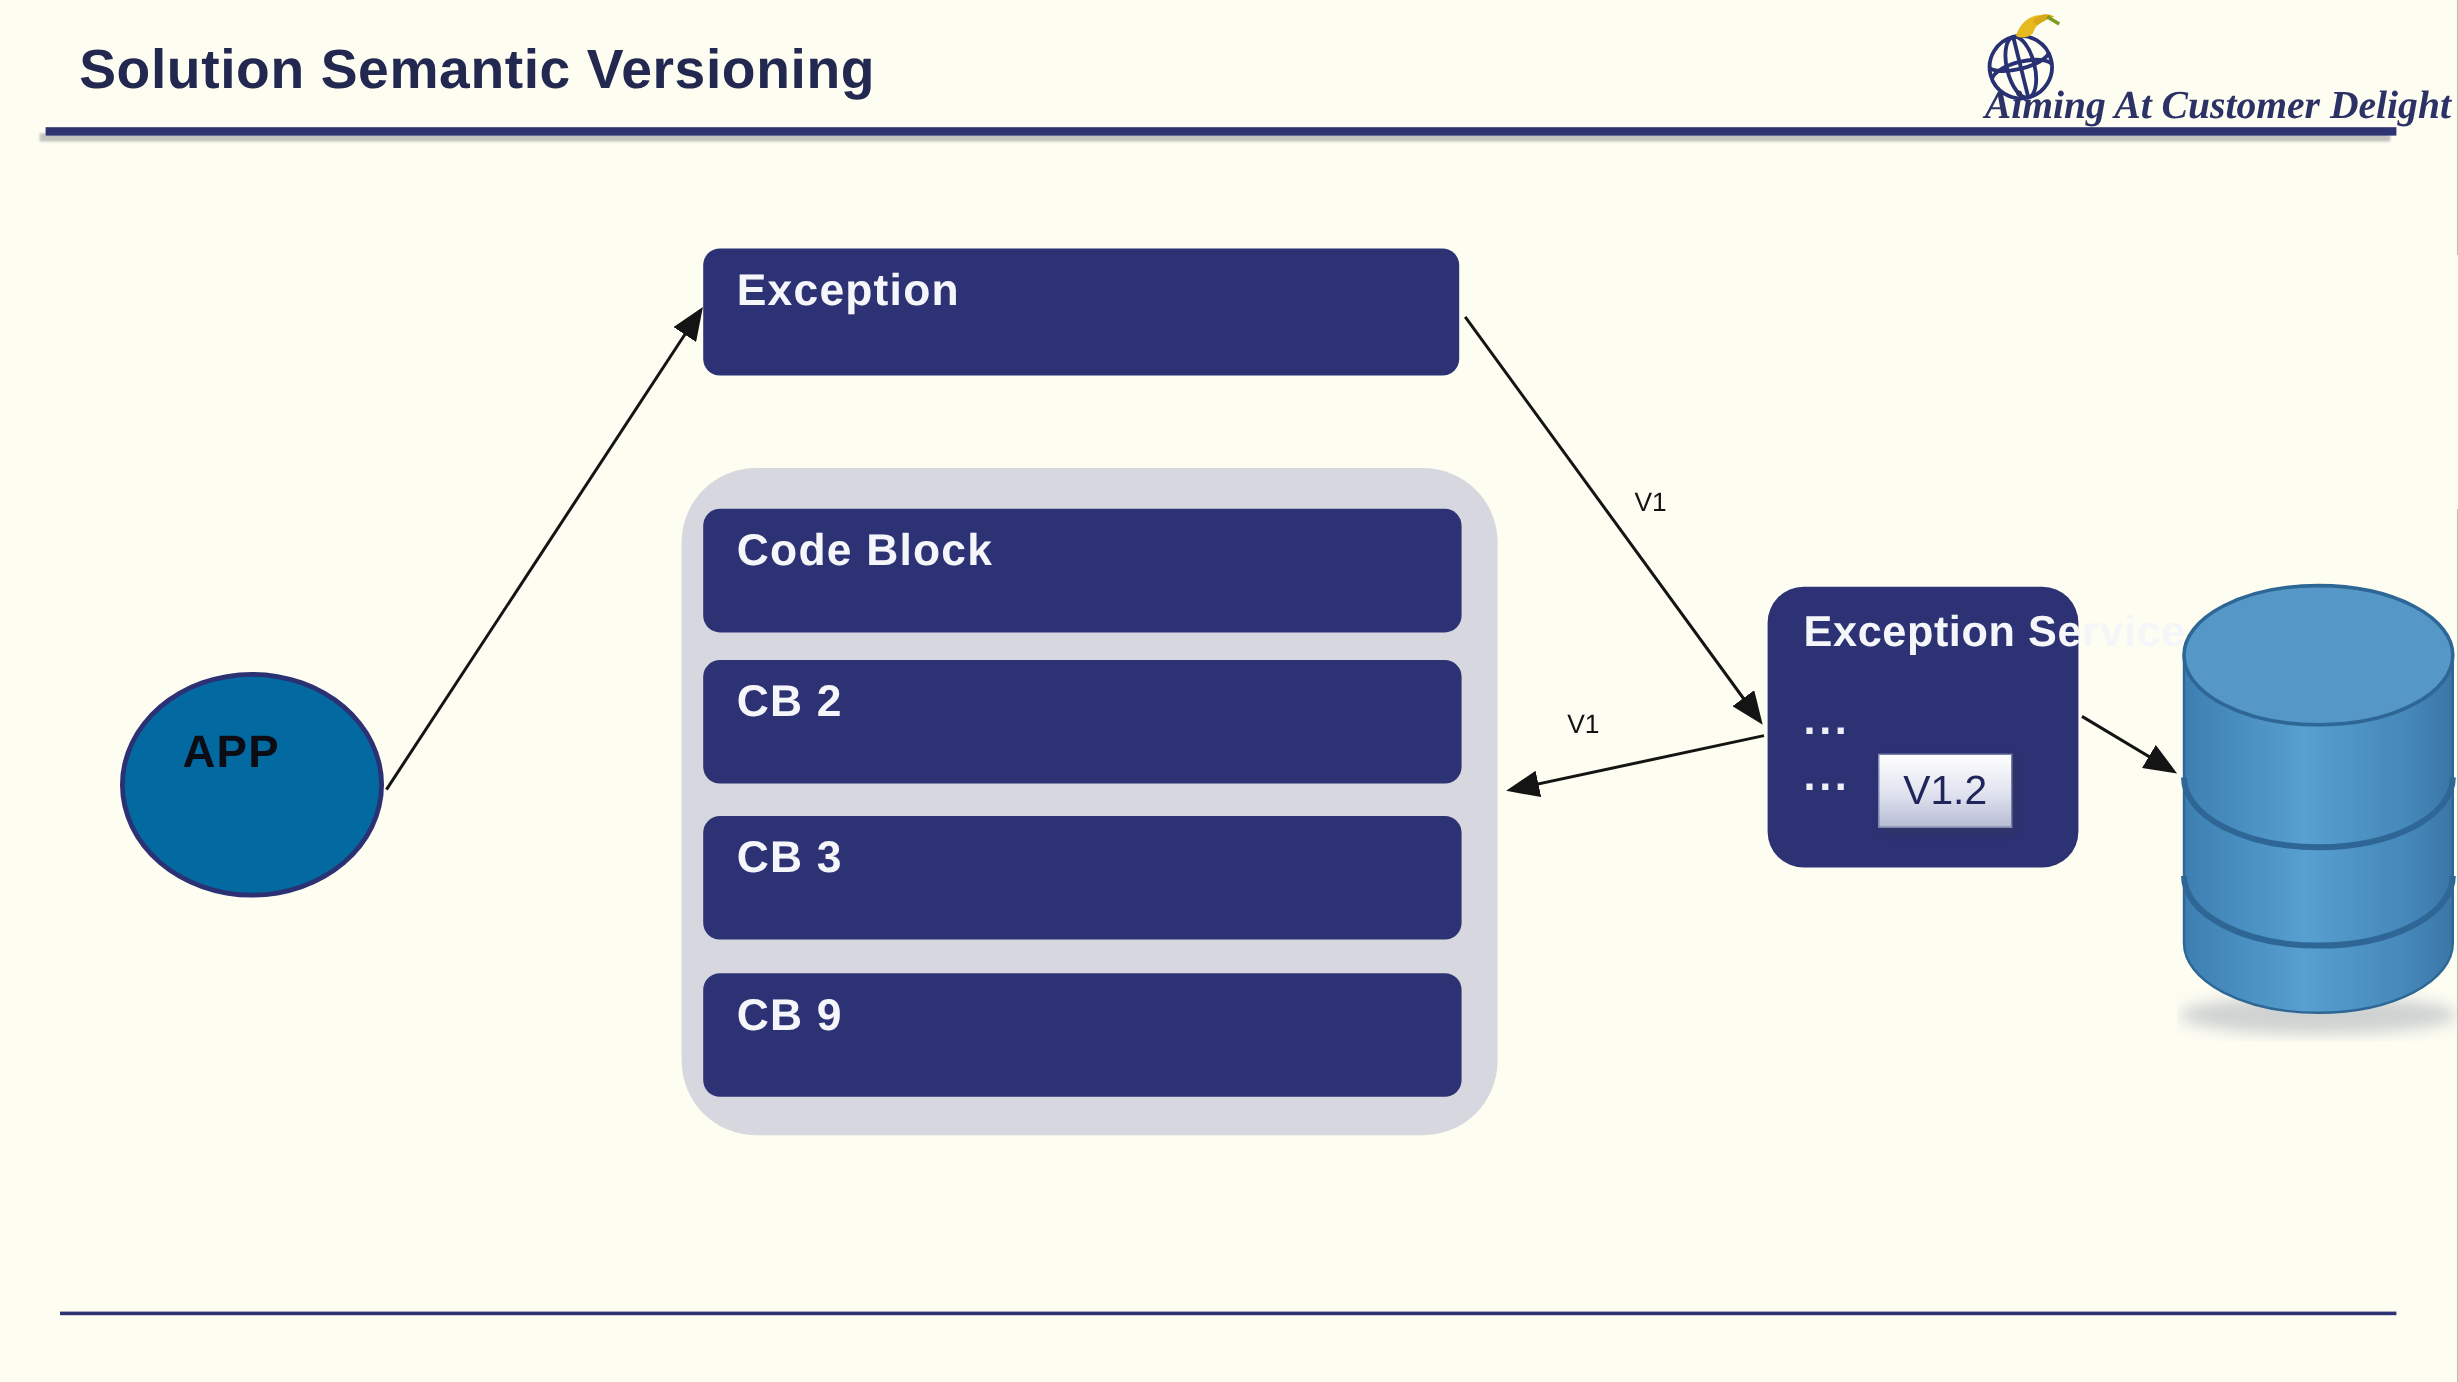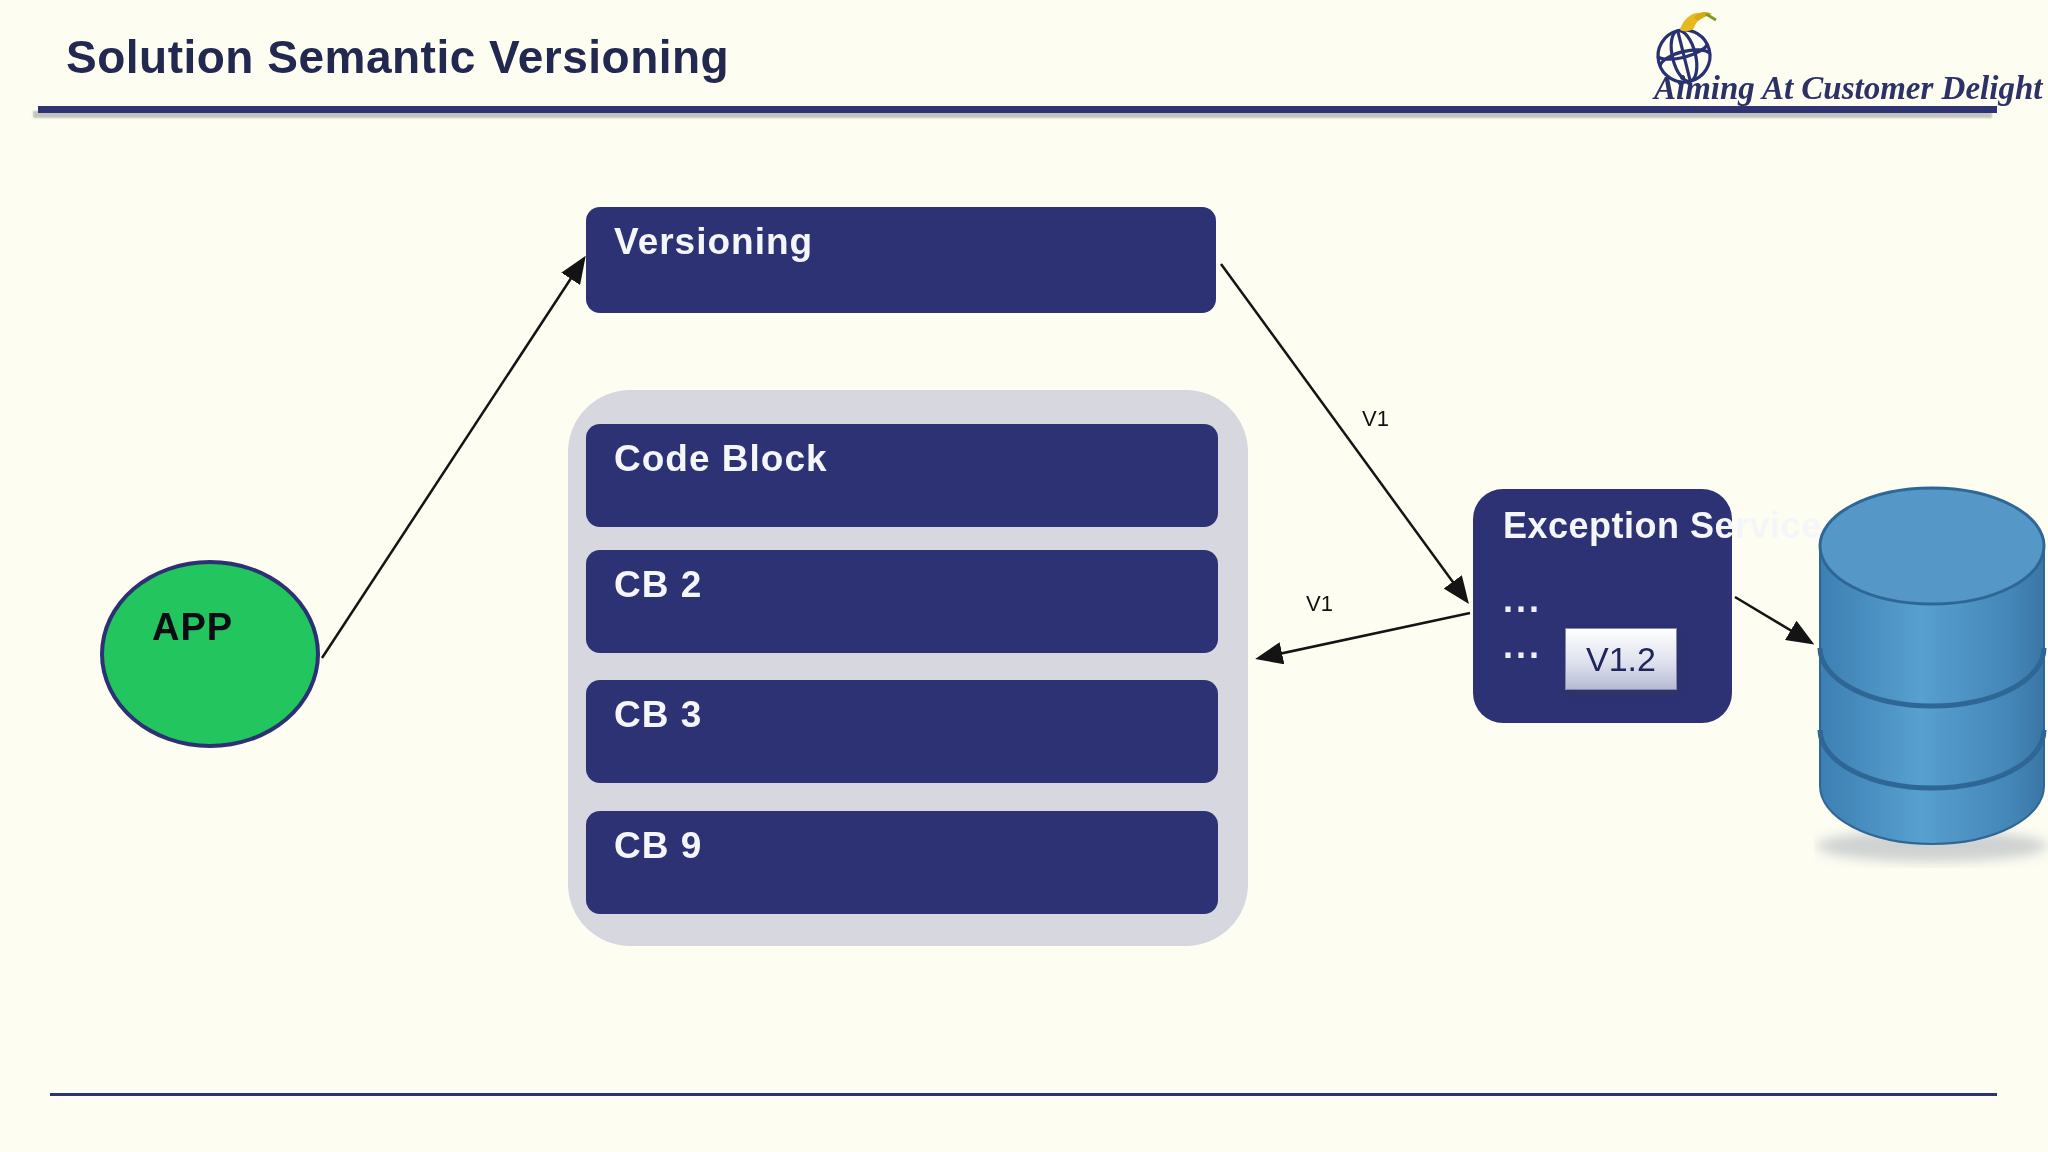--- a/index.html
+++ b/index.html
@@ -51,21 +51,21 @@
     background:#d7d8df;border-radius:62px;
   }
   .cb{left:586px;width:632px;height:103px;}
   .cb1{top:424px;}
   .cb2{top:550px;}
   .cb3{top:680px;}
   .cb4{top:811px;}
   .app-circle{
     position:absolute;left:100px;top:560px;width:220px;height:188px;
     border:4px solid #2b3173;border-radius:50%;
-    background:#22c55e;box-sizing:border-box;
+    background:#0369a1;box-sizing:border-box;
   }
   .app-label{
     position:absolute;left:48px;top:42px;
     font-size:38px;font-weight:bold;color:#0c0c14;letter-spacing:1px;
   }
   .service-box{
     left:1473px;top:489px;width:259px;height:234px;border-radius:30px;
   }
   .service-label{
     position:absolute;left:30px;top:14px;
@@ -122,21 +122,21 @@
       </g>
     </svg>
     <div class="logo-tagline">Aiming At Customer Delight</div>
   </div>
 
   <div class="app-circle">
     <div class="app-label">APP</div>
   </div>
 
   <div class="node exception-box">
-    <div class="node-label">Versioning</div>
+    <div class="node-label">Exception</div>
   </div>
 
   <div class="code-container"></div>
   <div class="node cb cb1">
     <div class="node-label">Code Block</div>
   </div>
   <div class="node cb cb2">
     <div class="node-label">CB 2</div>
   </div>
   <div class="node cb cb3">

